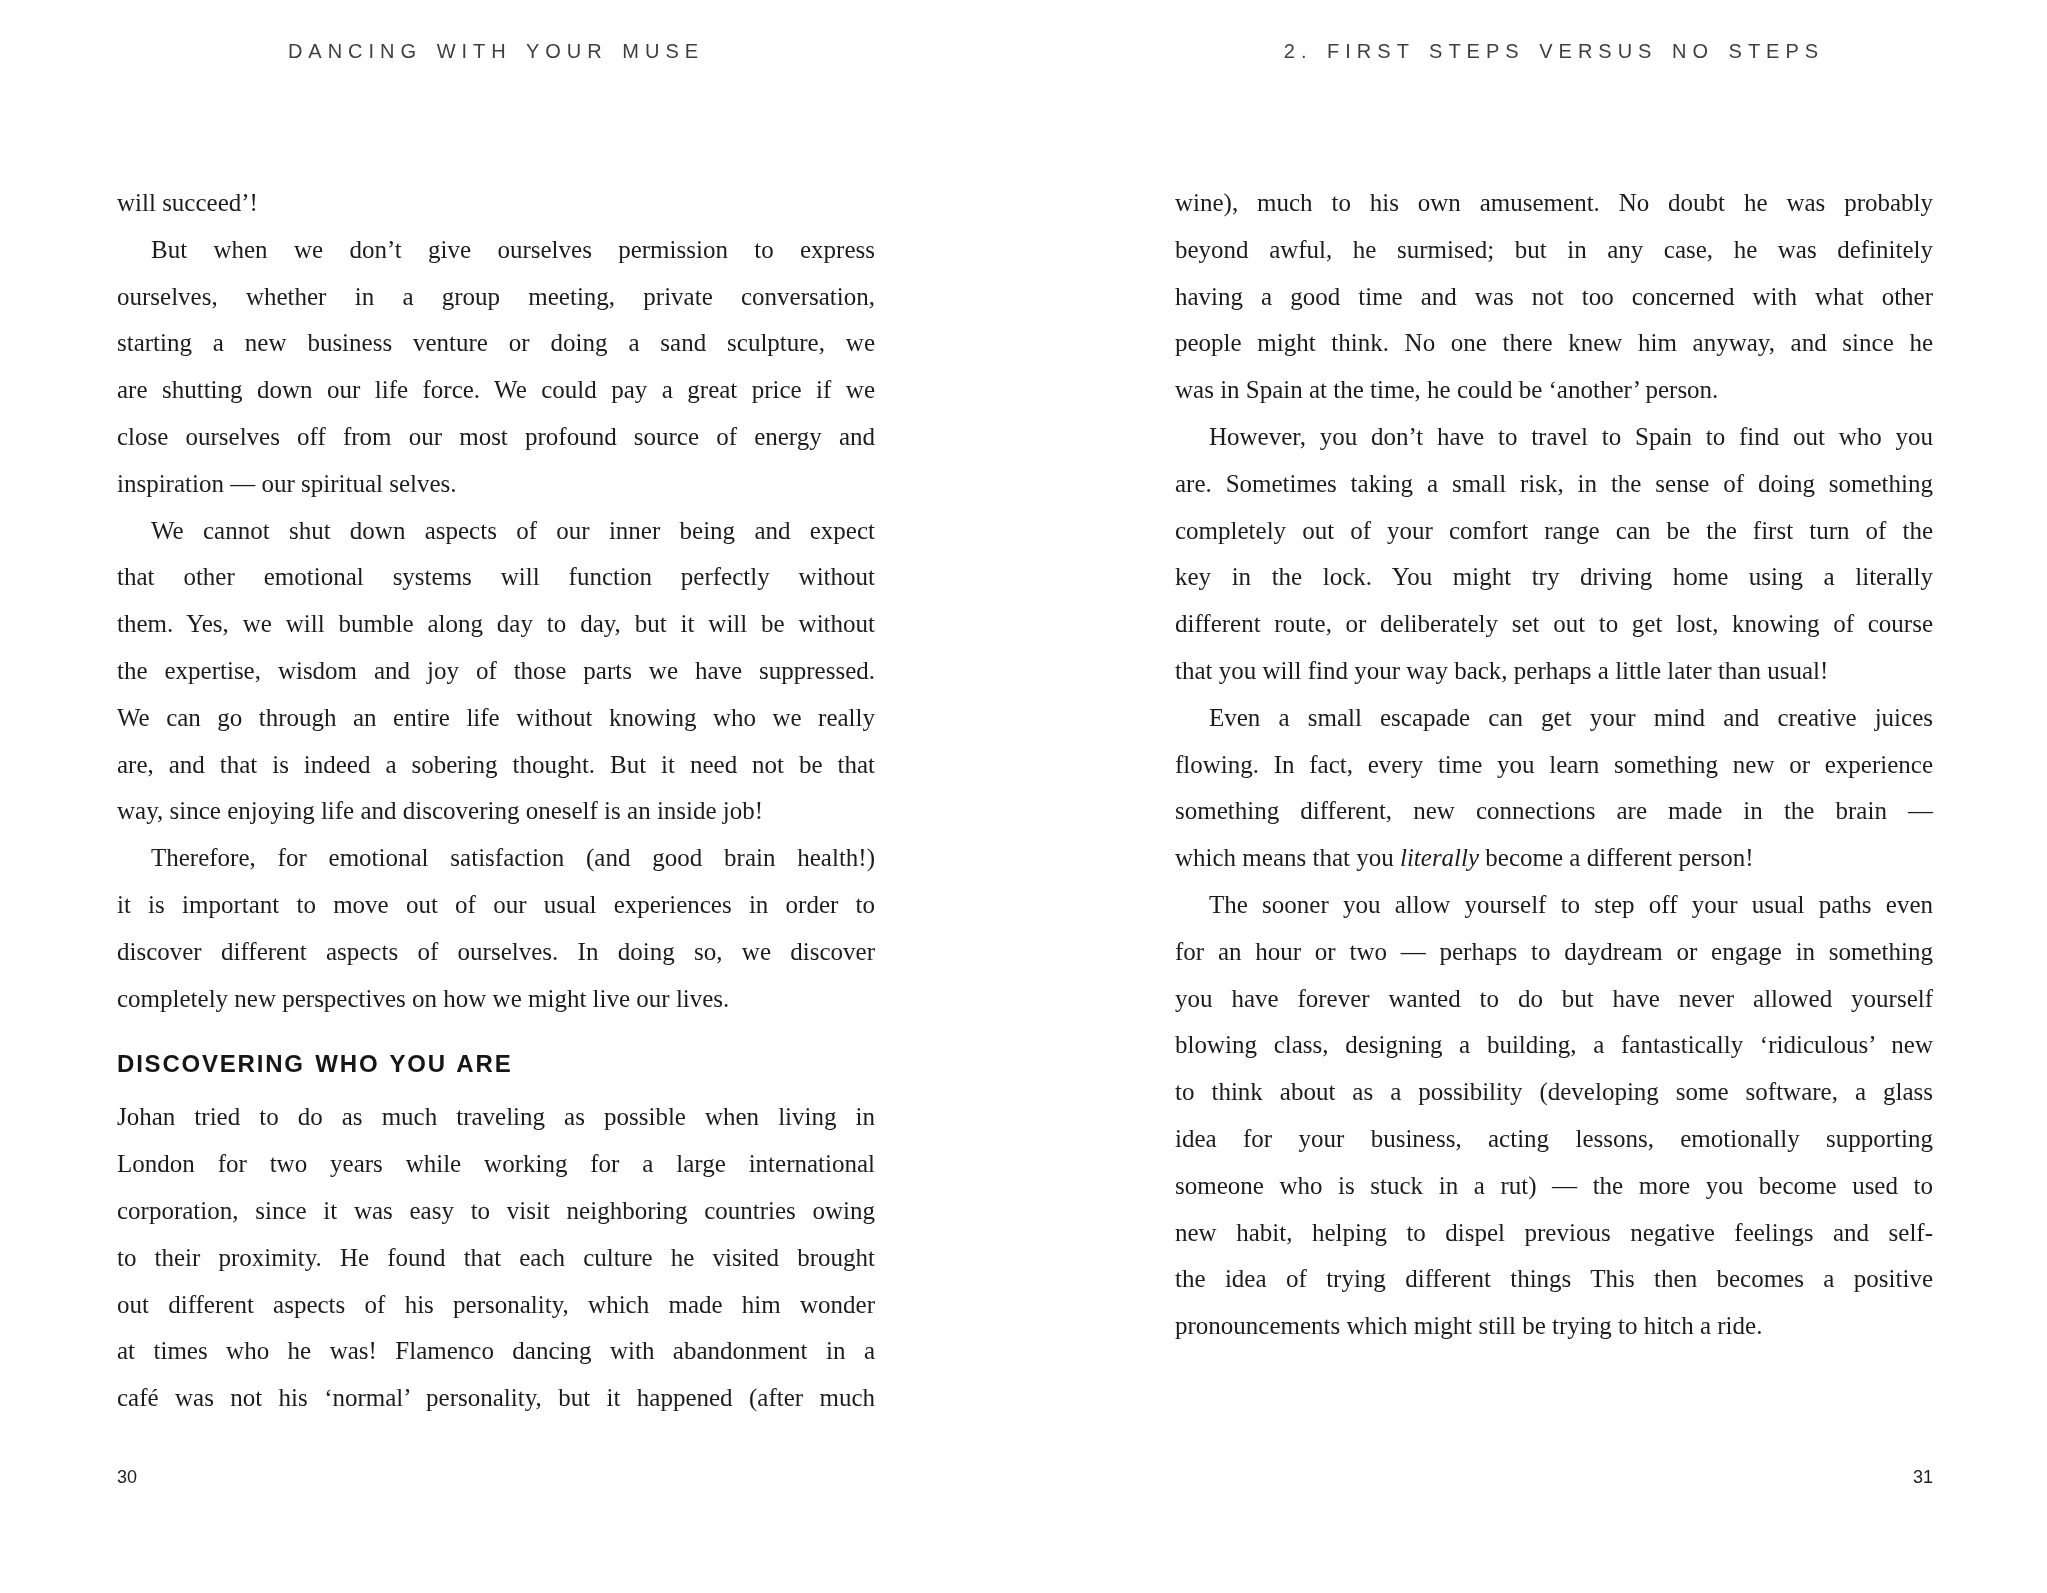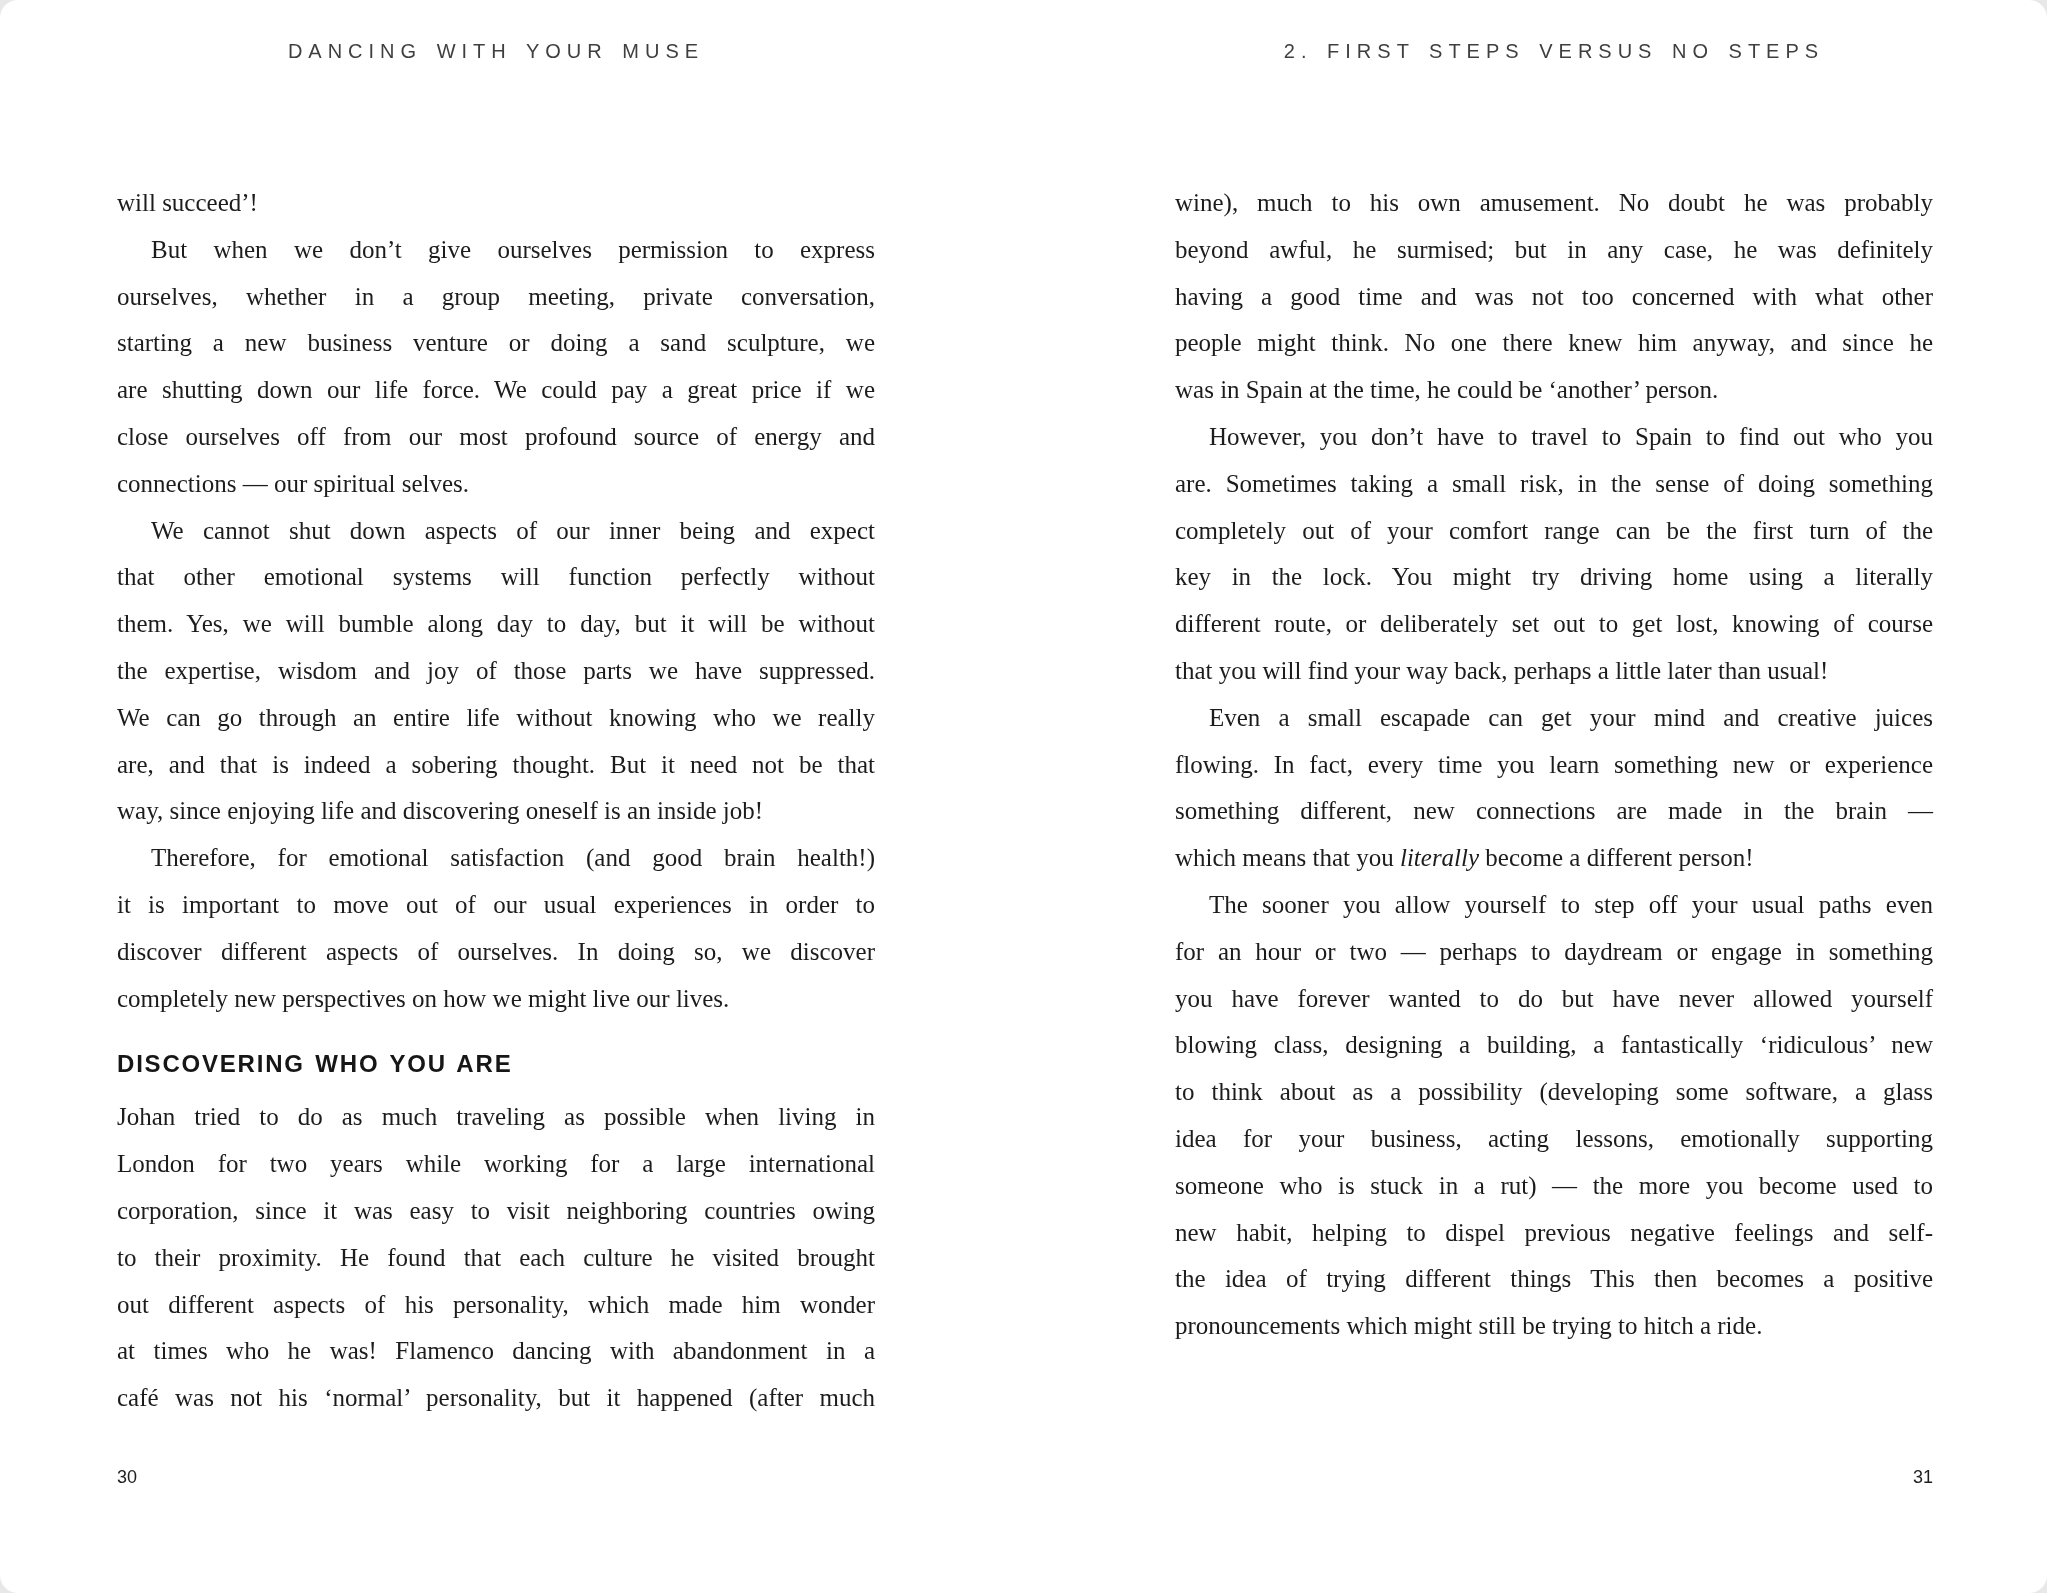--- a/index.html
+++ b/index.html
@@ -4,21 +4,20 @@
 <style>
   html, body { margin: 0; padding: 0; background: #e8e8e8; }
   .spread {
     position: relative;
     width: 2047px;
     height: 1593px;
     background: #ffffff;
     overflow: hidden;
     font-family: "Liberation Serif", serif;
     color: #1c1c1c;
-    border-radius: 18px;
   }
   .running-head {
     position: absolute;
     top: 36px;
     height: 30px;
     line-height: 30px;
     text-align: center;
     font-family: "Liberation Sans", sans-serif;
     font-size: 20px;
     font-weight: 400;
@@ -89,21 +88,21 @@
   <div class="page-body left">
       <div class="paragraph">
         <div class="line line-last">will succeed’!</div>
       </div>
       <div class="paragraph">
         <div class="line line-indent">But when we don’t give ourselves permission to express</div>
         <div class="line">ourselves, whether in a group meeting, private conversation,</div>
         <div class="line">starting a new business venture or doing a sand sculpture, we</div>
         <div class="line">are shutting down our life force. We could pay a great price if we</div>
         <div class="line">close ourselves off from our most profound source of energy and</div>
-        <div class="line line-last">connections — our spiritual selves.</div>
+        <div class="line line-last">inspiration — our spiritual selves.</div>
       </div>
       <div class="paragraph">
         <div class="line line-indent">We cannot shut down aspects of our inner being and expect</div>
         <div class="line">that other emotional systems will function perfectly without</div>
         <div class="line">them. Yes, we will bumble along day to day, but it will be without</div>
         <div class="line">the expertise, wisdom and joy of those parts we have suppressed.</div>
         <div class="line">We can go through an entire life without knowing who we really</div>
         <div class="line">are, and that is indeed a sobering thought. But it need not be that</div>
         <div class="line line-last">way, since enjoying life and discovering oneself is an inside job!</div>
       </div>

